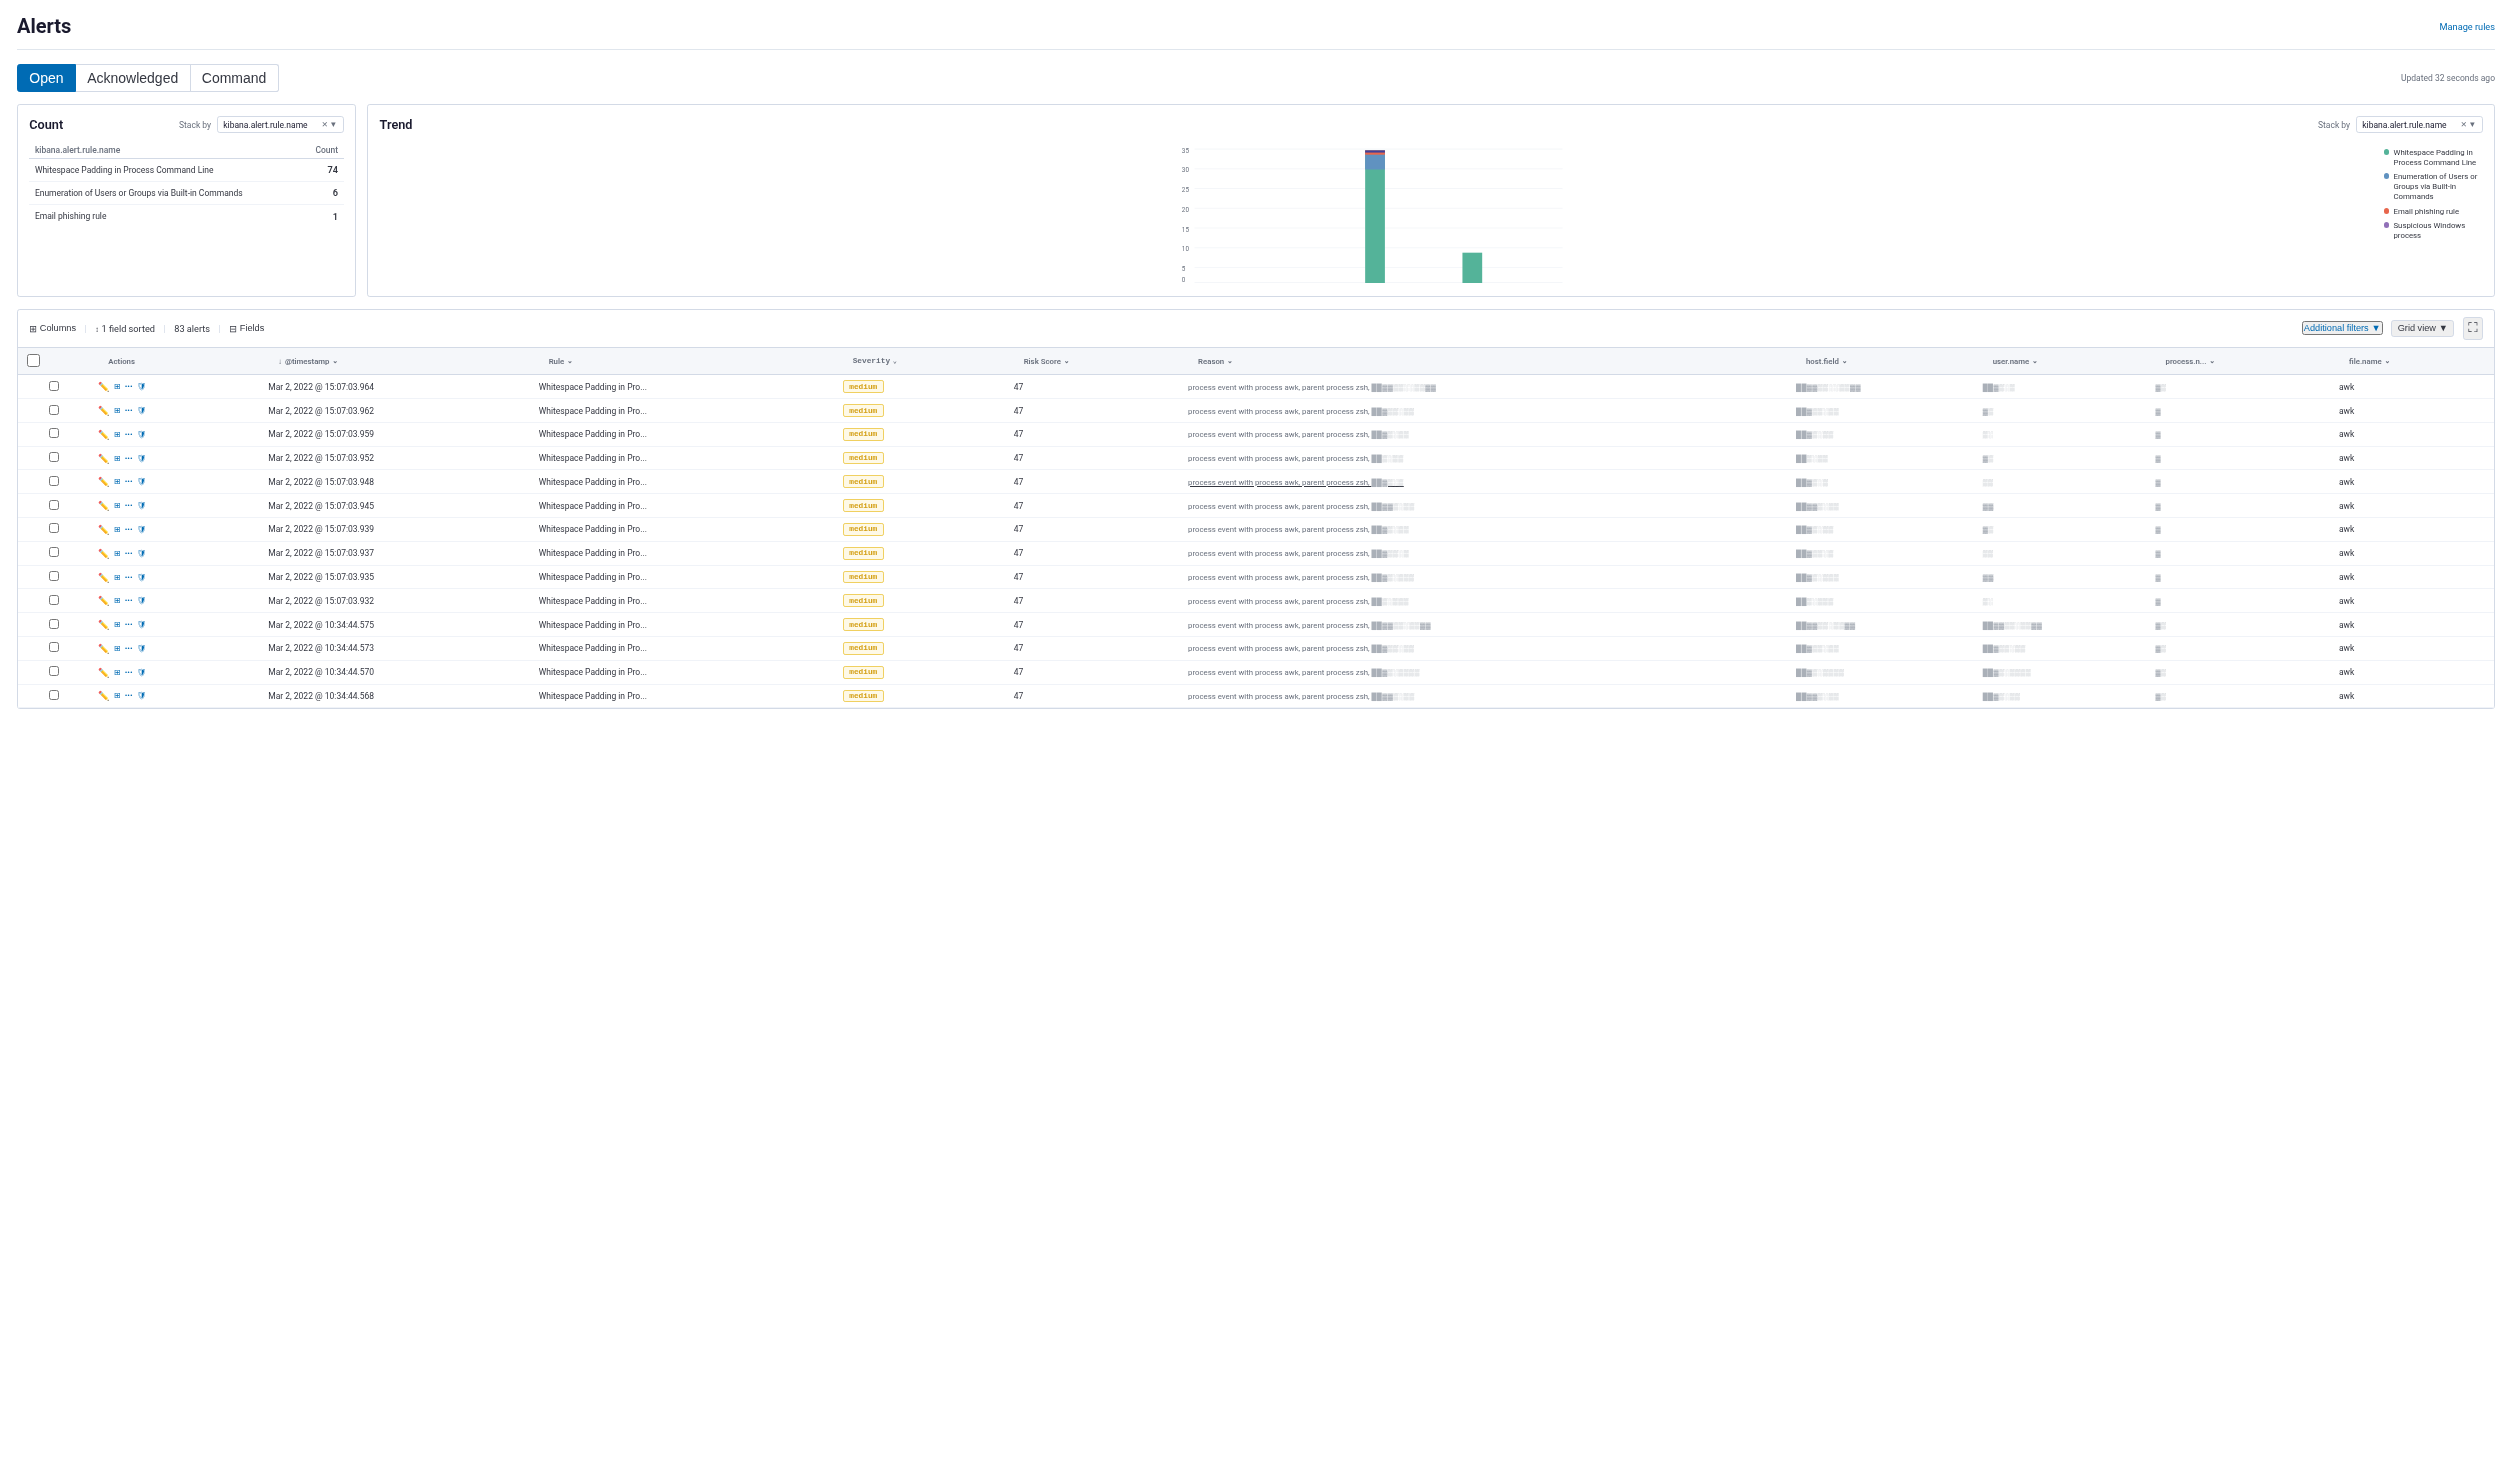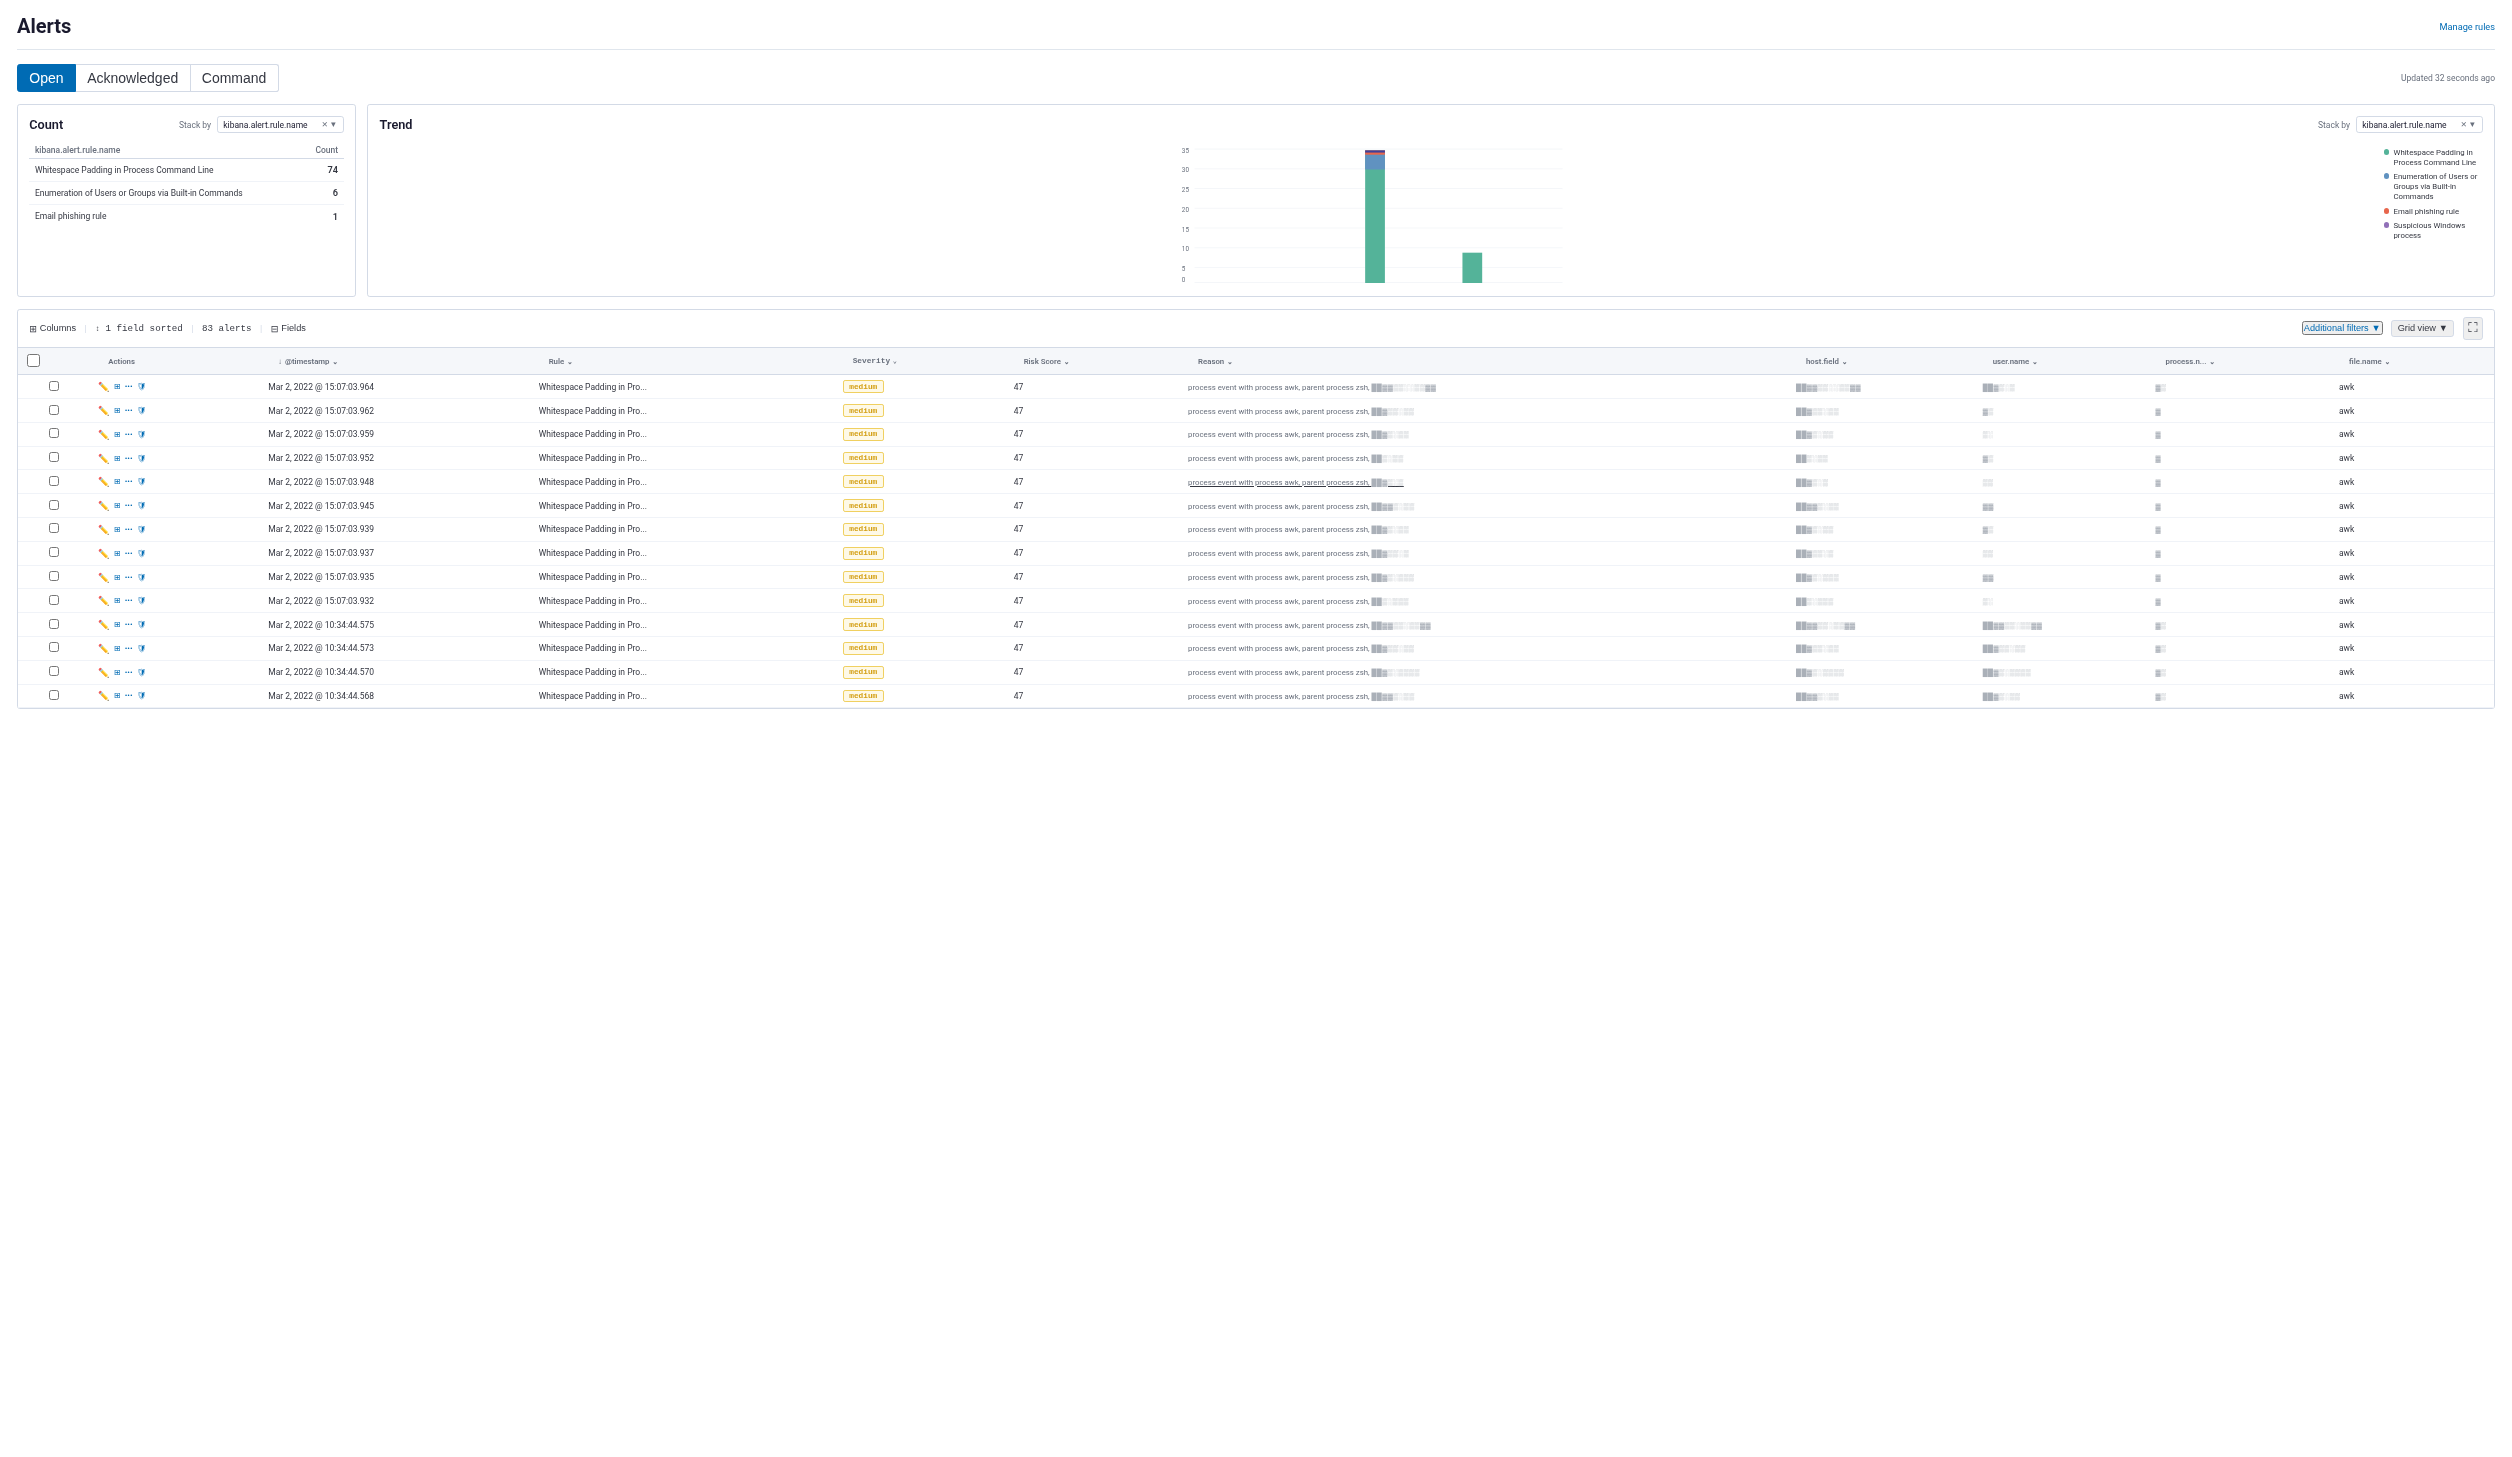--- a/index.html
+++ b/index.html
@@ -47,29 +47,29 @@
     
     
     .chart-svg { width: 100%; height: 141px; }
     
     
     .alerts-section { background: #fff; border: 0.7px solid #d3dae6; border-radius: 2.8px; }
     
     .alerts-toolbar { display: flex; align-items: center; gap: 8.5px; padding: 7px 11.3px; border-bottom: 0.7px solid #d3dae6; }
     .toolbar-btn { display: flex; align-items: center; gap: 2.8px; cursor: pointer; color: #343741; font-size: 9.2px; background: none; border: none; padding: 0; }
     .toolbar-separator { color: #d3dae6; }
-    .toolbar-count { color: #343741; font-size: 9.2px; font-family: Liberation Mono, monospace; }
+    .toolbar-count { color: #343741; font-size: 9.2px; }
     .toolbar-right { margin-left: auto; display: flex; align-items: center; gap: 8.5px; }
     .additional-filters-btn { color: #006bb4; font-size: 9.2px; cursor: pointer; display: flex; align-items: center; gap: 2.8px; }
     .grid-view-btn { color: #343741; font-size: 9.2px; cursor: pointer; display: flex; align-items: center; gap: 2.8px; border: 0.7px solid #d3dae6; border-radius: 2.8px; padding: 2.8px 5.6px; }
     .fullscreen-btn { color: #343741; cursor: pointer; border: 0.7px solid #d3dae6; border-radius: 2.8px; padding: 2.8px 4.2px; }
     
     .data-table { width: 100%; border-collapse: collapse; font-size: 8.5px; }
     .data-table th { background: #f5f7fa; padding: 5.6px 8.5px; text-align: left; border-bottom: 1.4px solid #d3dae6; color: #69707d; font-weight: 600; font-size: 7.8px; white-space: nowrap; cursor: pointer; user-select: none; }
-    .data-table th .col-label { display: flex; align-items: flex-end; gap: 2.8px; margin-left: 10px; }
+    .data-table th .col-label { display: flex; align-items: flex-start; gap: 2.8px; margin-left: 10px; }
     .data-table td { padding: 5px 8.5px; border-bottom: 0.7px solid #f0f3f8; color: #343741; white-space: nowrap; overflow: hidden; text-overflow: ellipsis; max-width: 0; }
     
     .col-checkbox { width: 22.6px; }
     .col-actions { width: 71px; }
     .col-timestamp { width: 113px; }
     .col-rule { width: 127px; }
     .col-severity { width: 64px; font-family: Liberation Mono, monospace; }
     .col-riskscore { width: 64px; }
     .col-reason { width: 254px; }
     .col-hostname { width: 78px; }

